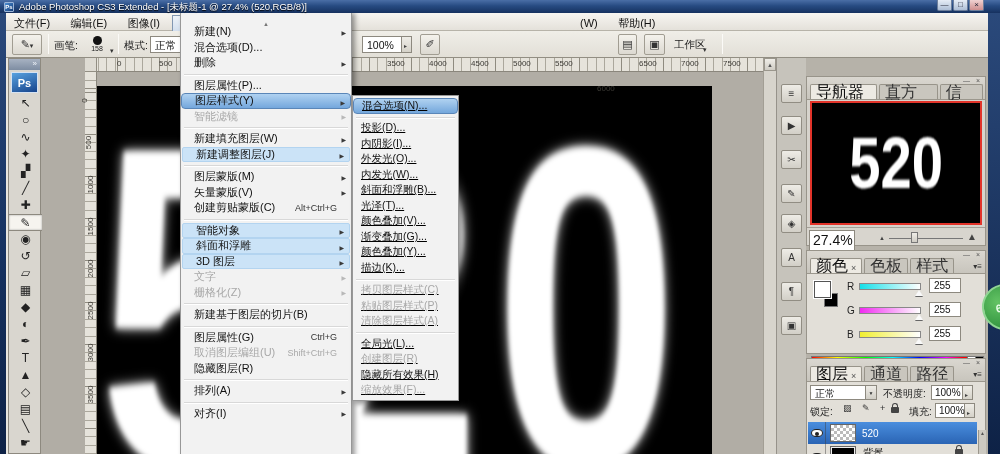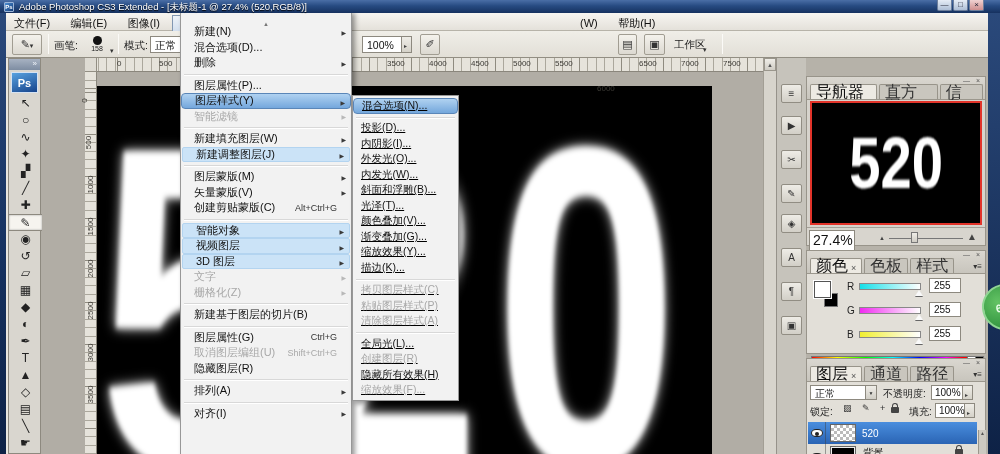--- a/index.html
+++ b/index.html
@@ -463,21 +463,21 @@
       </div>
     <div class="mi">
         <span class="lab">创建剪贴蒙版(C)</span>
         <span class="sc">Alt+Ctrl+G</span>
       </div>
     <div class="msep"></div>
     <div class="mi has-sub hov">
         <span class="lab">智能对象</span>
       </div>
     <div class="mi has-sub hov">
-        <span class="lab">视频图层</span>
+        <span class="lab">斜面和浮雕</span>
       </div>
     <div class="mi has-sub hov">
         <span class="lab">3D 图层</span>
       </div>
     <div class="mi has-sub dis">
         <span class="lab">文字</span>
       </div>
     <div class="mi has-sub dis">
         <span class="lab">栅格化(Z)</span>
       </div>
@@ -530,21 +530,21 @@
     <div class="mi">
         <span class="lab">光泽(T)...</span>
       </div>
     <div class="mi">
         <span class="lab">颜色叠加(V)...</span>
       </div>
     <div class="mi">
         <span class="lab">渐变叠加(G)...</span>
       </div>
     <div class="mi">
-        <span class="lab">缩放效果(Y)...</span>
+        <span class="lab">颜色叠加(Y)...</span>
       </div>
     <div class="mi">
         <span class="lab">描边(K)...</span>
       </div>
     <div class="msep"></div>
     <div class="mi dis">
         <span class="lab">拷贝图层样式(C)</span>
       </div>
     <div class="mi dis">
         <span class="lab">粘贴图层样式(P)</span>

